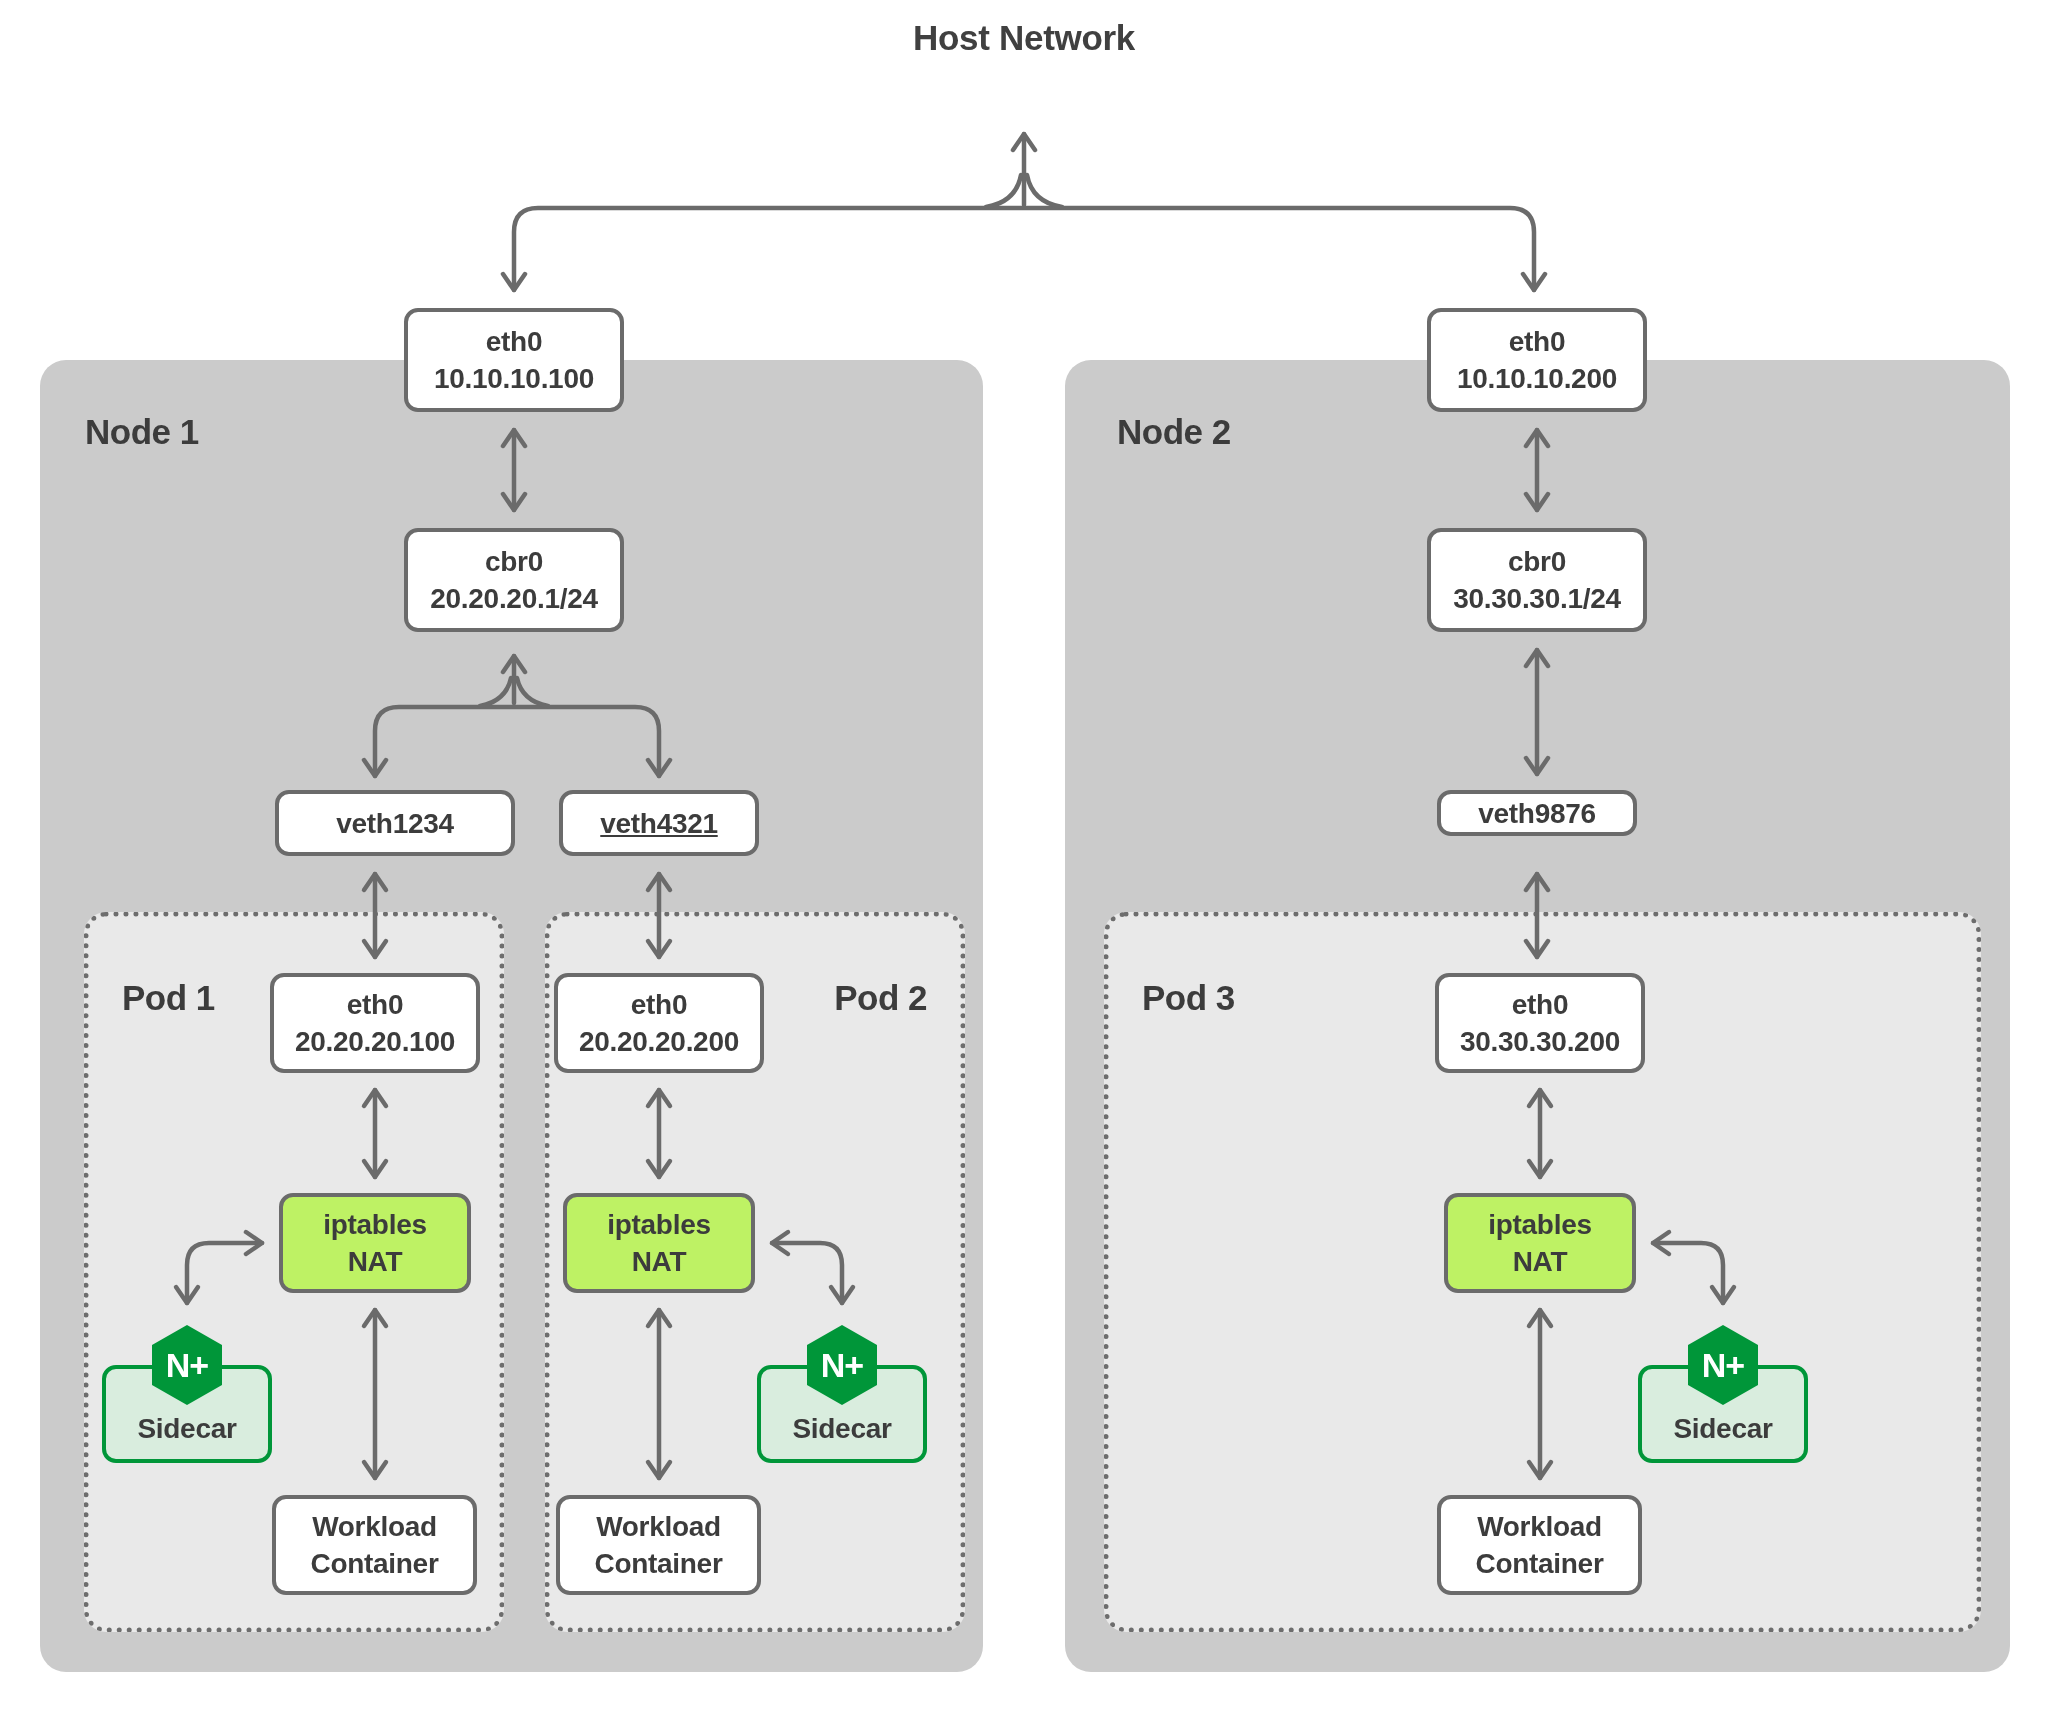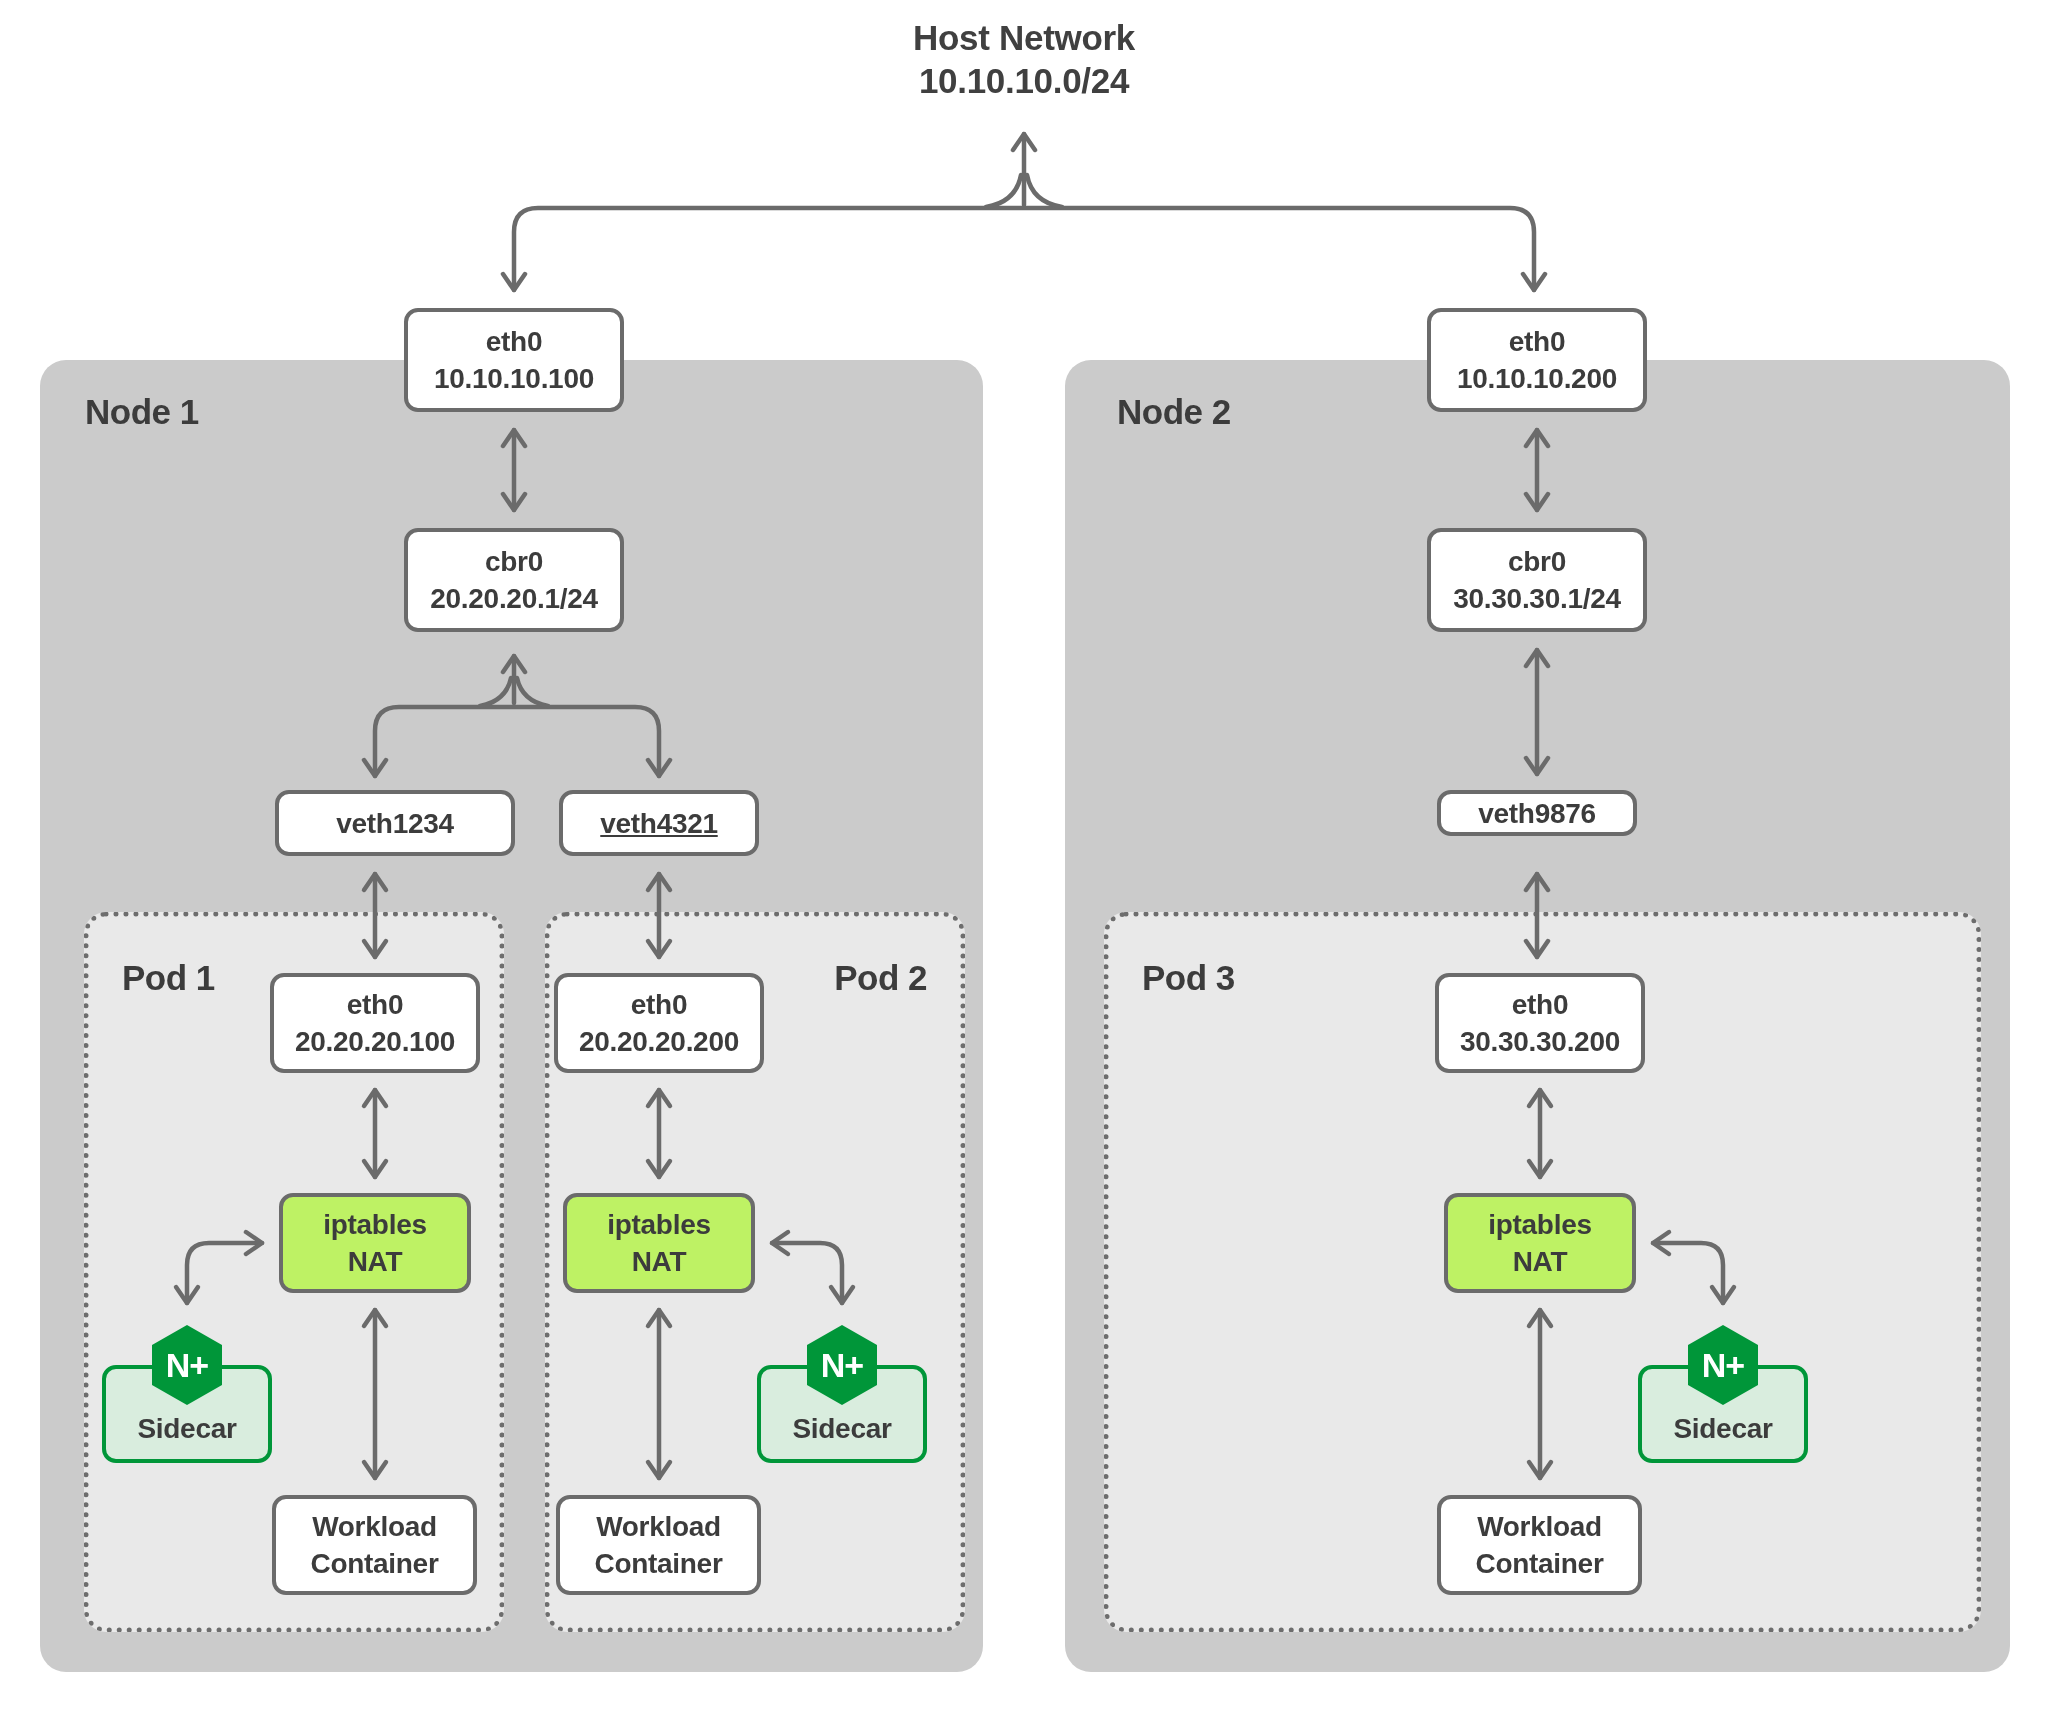--- a/index.html
+++ b/index.html
@@ -13,20 +13,21 @@
     position:absolute;background:#cbcbcb;border-radius:26px;
   }
   
   .pod{
     position:absolute;background:#e9e9e9;border:5px dotted #6d6d6d;border-radius:22px;
     box-sizing:border-box;
   }
   .node-label,.pod-label{
     position:absolute;font-size:35px;font-weight:700;color:#3c3c3c;letter-spacing:-0.5px;
     white-space:nowrap;
+    margin-top:20px;
   }
   
   .box{
     position:absolute;background:#ffffff;border:4px solid #6b6b6b;border-radius:14px;
     box-sizing:border-box;display:flex;flex-direction:column;align-items:center;justify-content:center;
     font-size:28px;line-height:37px;font-weight:700;color:#3c3c3c;letter-spacing:-0.3px;
     text-align:center;white-space:nowrap;
   }
   .box.nat{background:#bef264;}
   .box.sidecar{
@@ -45,21 +46,20 @@
   }
   svg.connectors{position:absolute;left:0;top:0;pointer-events:none;}
 </style>
 </head>
 <body>
 
 <div id="canvas">
 
   <div class="title">
     <div>Host Network</div>
-    <div>10.10.10.0/24</div>
   </div>
 
   <div class="node" style="left:40px;top:360px;width:943px;height:1312px;"></div>
   <div class="node" style="left:1065px;top:360px;width:945px;height:1312px;"></div>
 
   <div class="node-label" style="left:85px;top:392px;">Node 1</div>
   <div class="node-label" style="left:1117px;top:392px;">Node 2</div>
 
   <div class="pod" style="left:84px;top:912px;width:420px;height:720px;"></div>
   <div class="pod" style="left:545px;top:912px;width:420px;height:720px;"></div>

